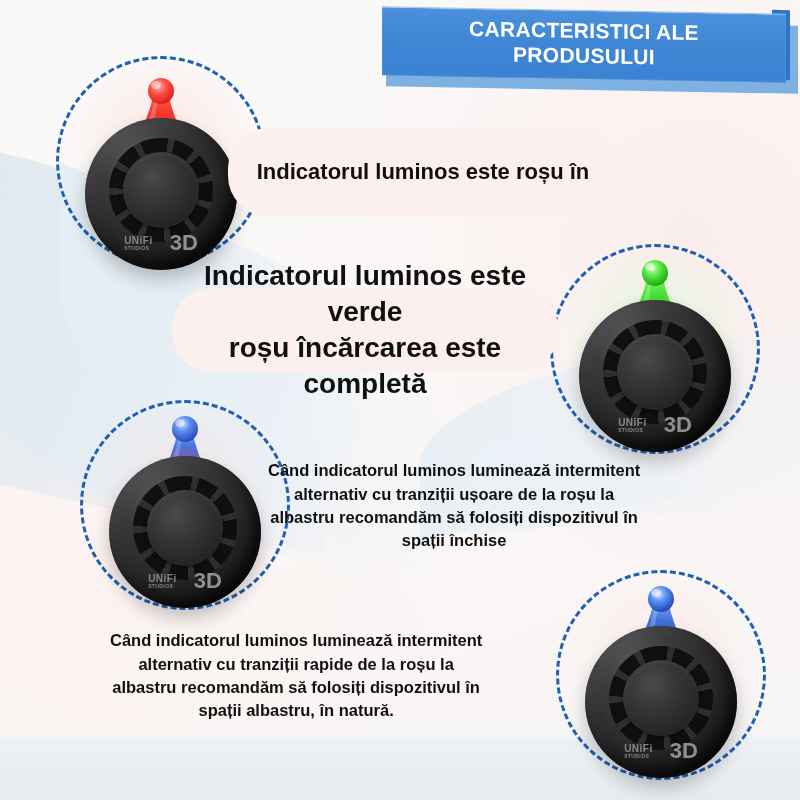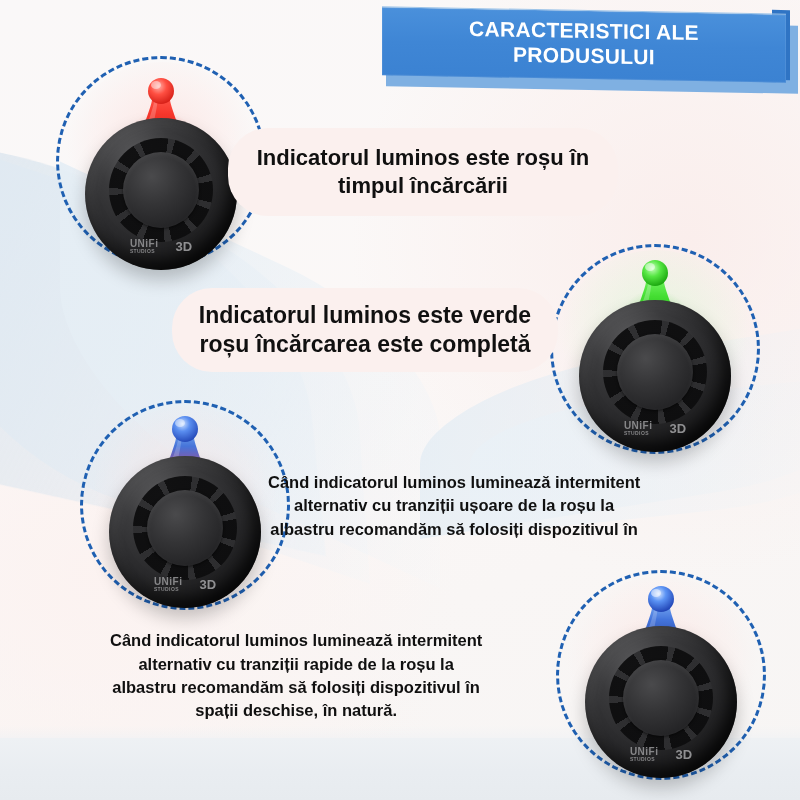--- a/index.html
+++ b/index.html
@@ -208,21 +208,21 @@
   .logo-uni {
     display: flex;
     flex-direction: column;
     align-items: flex-start;
     line-height: 1;
     color: #8f8f91;
   }
   .logo-uni .l1 { font-size: 10px; font-weight: bold; letter-spacing: 0.5px; }
   .logo-uni .l2 { font-size: 5px; font-weight: bold; letter-spacing: 0.4px; }
   .logo-3d {
-    font-size: 13px;
+    font-size: 22px;
     font-weight: bold;
     color: #9a9a9c;
     line-height: 1;
     margin-left: -1px;
   }
 
   
   .caption {
     position: absolute;
     background: #fbf0ee;
@@ -241,21 +241,21 @@
     width: 390px; height: 88px;
     padding: 12px 22px;
     font-size: 22px;
     line-height: 1.28;
     display: flex; align-items: center; justify-content: center;
   }
   #caption-2 {
     left: 172px; top: 288px;
     width: 386px; height: 84px;
     padding: 10px 20px;
-    font-size: 23px;
+    font-size: 28px;
     line-height: 1.28;
     display: flex; align-items: center; justify-content: center;
   }
   #caption-3 {
     left: 262px; top: 456px;
     width: 446px; height: 100px;
     padding: 4px 6px;
     font-size: 16.5px;
     line-height: 1.42;
     background: transparent;
@@ -335,21 +335,20 @@
           <span class="l2">STUDIOS</span>
         </span>
         <span class="logo-3d">3D</span>
       </div>
     </div>
   </div>
 
   <div id="caption-1" class="caption cap-pill cap-center">
     <div>
       <span class="cap-line">Indicatorul luminos este roșu în</span>
-      <span class="cap-line">timpul încărcării</span>
     </div>
   </div>
 
   <div class="glowbg" style="left:556px; top:250px; width:200px; height:200px;
               background: radial-gradient(circle at 50% 40%, rgba(208,250,205,0.5) 0%, rgba(225,250,223,0) 62%);"></div>
   <div class="circle" style="left:550px; top:244px; width:210px; height:210px;"></div>
 
   <div class="device" style="left:575px; top:252px;">
     <svg class="dev-bulb" viewBox="0 0 74 108">
       <defs>
@@ -437,20 +436,21 @@
         <span class="logo-3d">3D</span>
       </div>
     </div>
   </div>
 
   <div id="caption-3" class="caption cap-left">
     <div>
       <span class="cap-line">Când indicatorul luminos luminează intermitent</span>
       <span class="cap-line">alternativ cu tranziții ușoare de la roșu la</span>
       <span class="cap-line">albastru recomandăm să folosiți dispozitivul în</span>
+      <span class="cap-line">spații închise</span>
     </div>
   </div>
 
   <div class="glowbg" style="left:562px; top:576px; width:200px; height:200px;
               background: radial-gradient(circle at 50% 42%, rgba(255,220,216,0.5) 0%, rgba(255,236,233,0) 62%);"></div>
   <div class="circle" style="left:556px; top:570px; width:210px; height:210px;"></div>
 
   <div class="device" style="left:581px; top:578px;">
     <svg class="dev-bulb" viewBox="0 0 74 108">
       <defs>
@@ -489,17 +489,17 @@
         <span class="logo-3d">3D</span>
       </div>
     </div>
   </div>
 
   <div id="caption-4" class="caption cap-left">
     <div>
       <span class="cap-line">Când indicatorul luminos luminează intermitent</span>
       <span class="cap-line">alternativ cu tranziții rapide de la roșu la</span>
       <span class="cap-line">albastru recomandăm să folosiți dispozitivul în</span>
-      <span class="cap-line">spații deschise, în natură.</span>
+      <span class="cap-line">spații albastru, în natură.</span>
     </div>
   </div>
 
 </div>
 
 </body></html>

